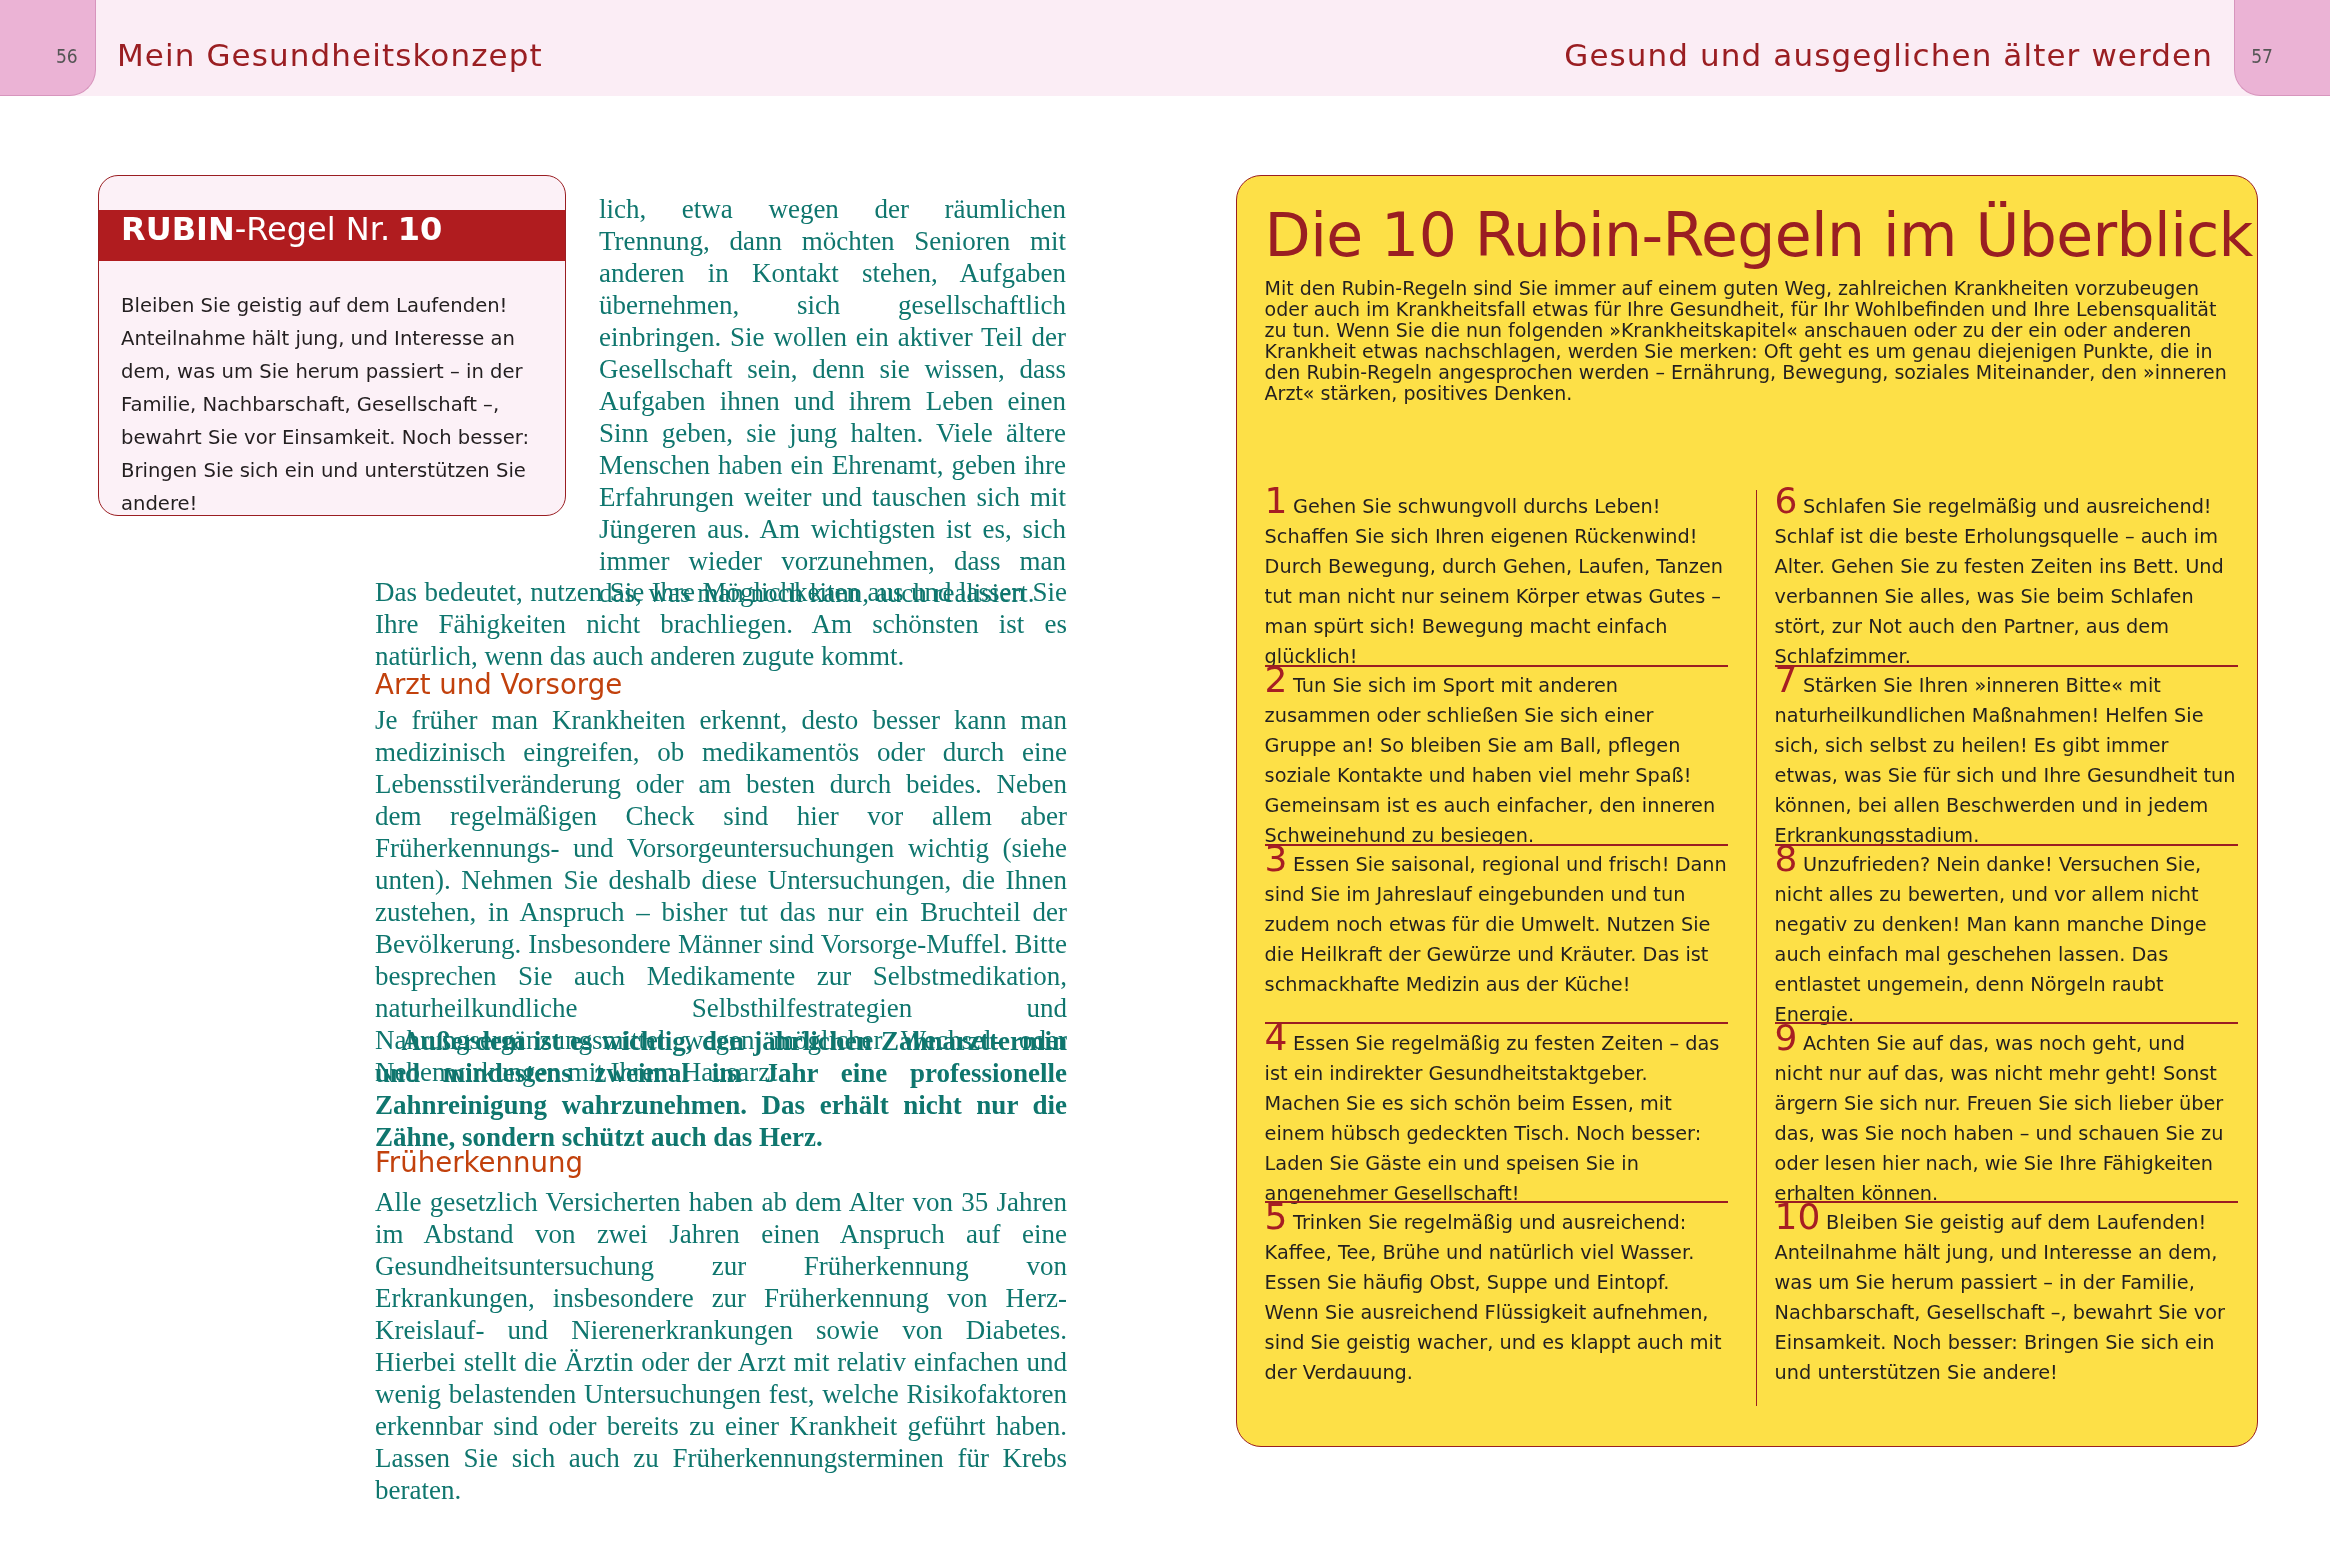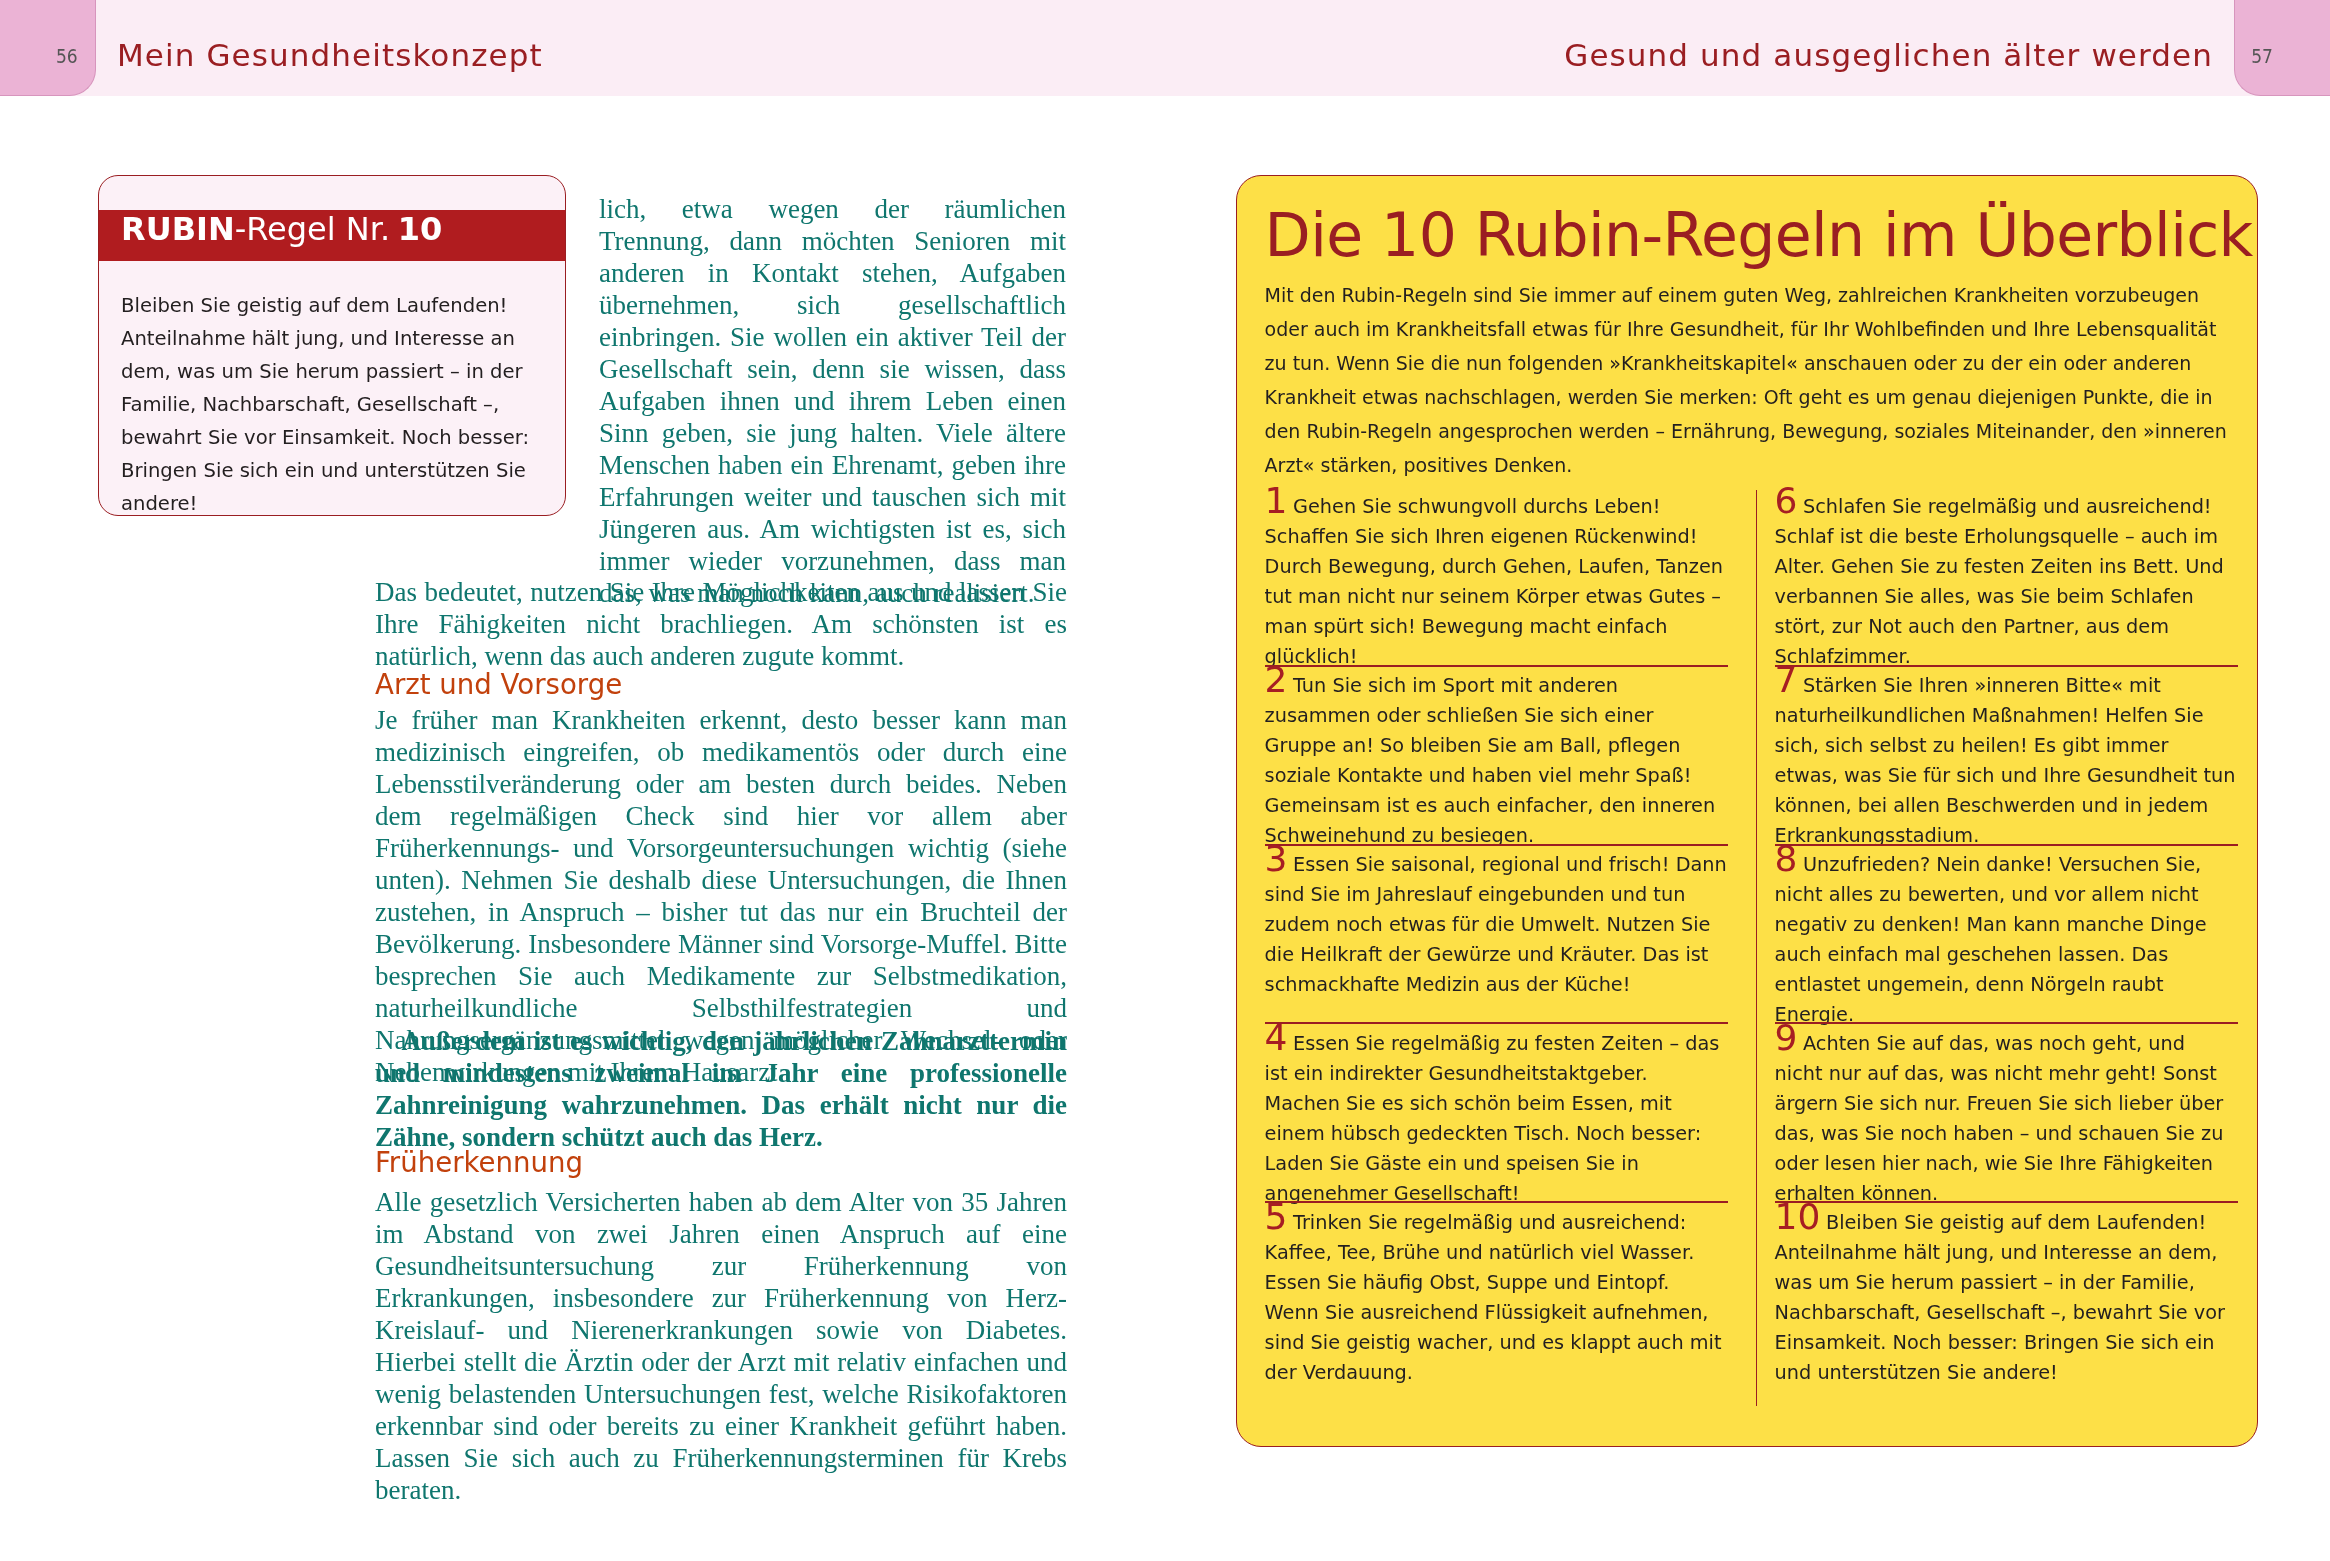--- a/index.html
+++ b/index.html
@@ -27,21 +27,21 @@
   
   .serif { font-family: "Liberation Serif", "DejaVu Serif", serif; font-size: 27px; line-height: 32px; color: #0f766e; text-align: justify; hyphens: manual; }
   .wrap-col { position: absolute; left: 599px; top: 193px; width: 467px; }
   .full-col { position: absolute; left: 375px; width: 692px; }
   .section-heading { position: absolute; left: 375px; font-size: 27.6px; color: #c2410c; font-family: "DejaVu Sans", sans-serif; }
   .indent { text-indent: 26.5px; }
 
   
   .overview-box { position: absolute; left: 1236px; top: 175px; width: 1022px; height: 1272px; background: #fde047; border: 1.7px solid #9a1e22; border-radius: 25px; }
   .overview-title { position: absolute; left: 27.6px; top: 24px; font-size: 60px; color: #9a1e22; white-space: nowrap; font-family: "DejaVu Sans", sans-serif; letter-spacing: -0.6px; }
-  .overview-intro { position: absolute; left: 27.6px; top: 102px; width: 970px; font-size: 19px; line-height: 34px; color: #231f20; }
+  .overview-intro { position: absolute; left: 27.6px; top: 102px; width: 970px; font-size: 19px; line-height: 21px; color: #231f20; }
   .rules-grid { position: absolute; left: 27.6px; top: 314px; width: 970px; }
   .col { position: absolute; top: 0; }
   .col.left { left: 0; width: 463px; }
   .col.right { left: 510px; width: 463px; }
   .col-divider { position: absolute; left: 491px; top: 0; width: 1.7px; height: 916px; background: #9a1e22; }
   .rule-item { position: absolute; left: 0; width: 463px; font-size: 19.3px; line-height: 30px; color: #231f20; }
   .rule-item .rnum { font-size: 36px; color: #a61e23; line-height: 22px; margin-right: 5.5px; font-family: "DejaVu Sans", sans-serif; }
   .rule-sep { position: absolute; left: 0; width: 463px; height: 1.7px; background: #9a1e22; }
 </style>
 </head>

